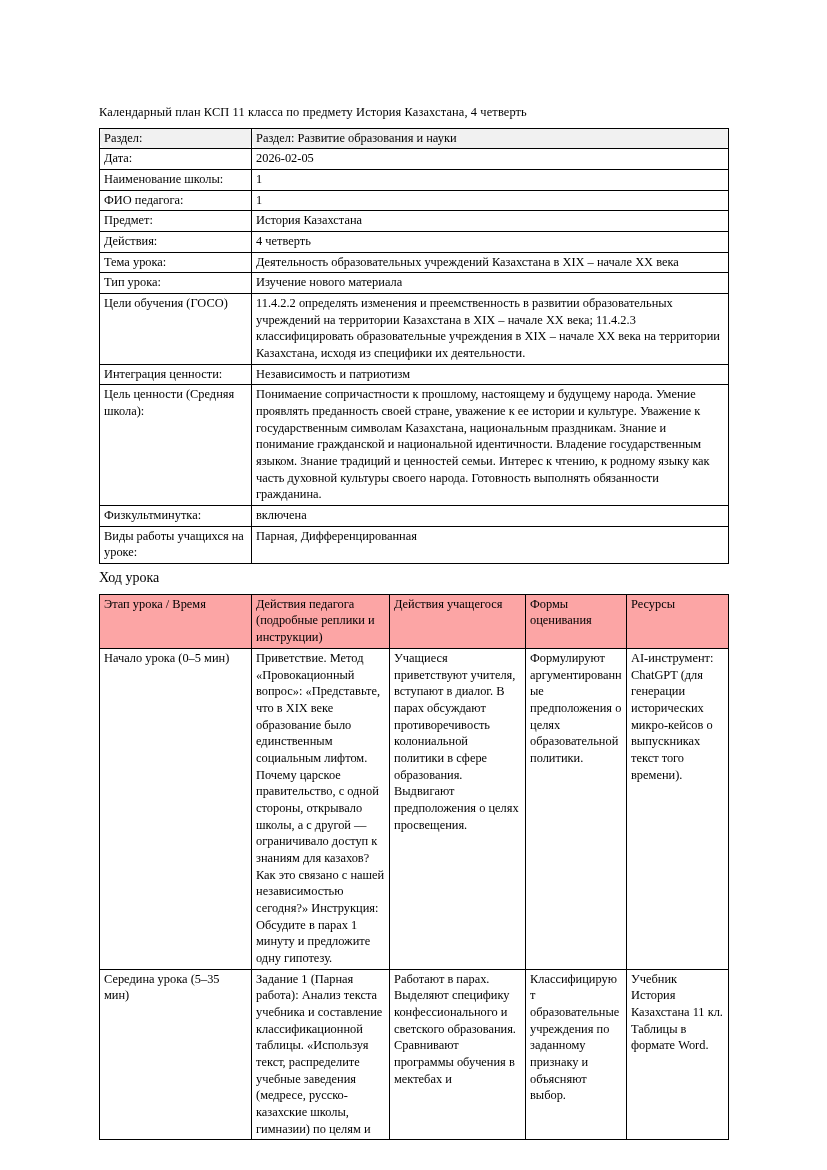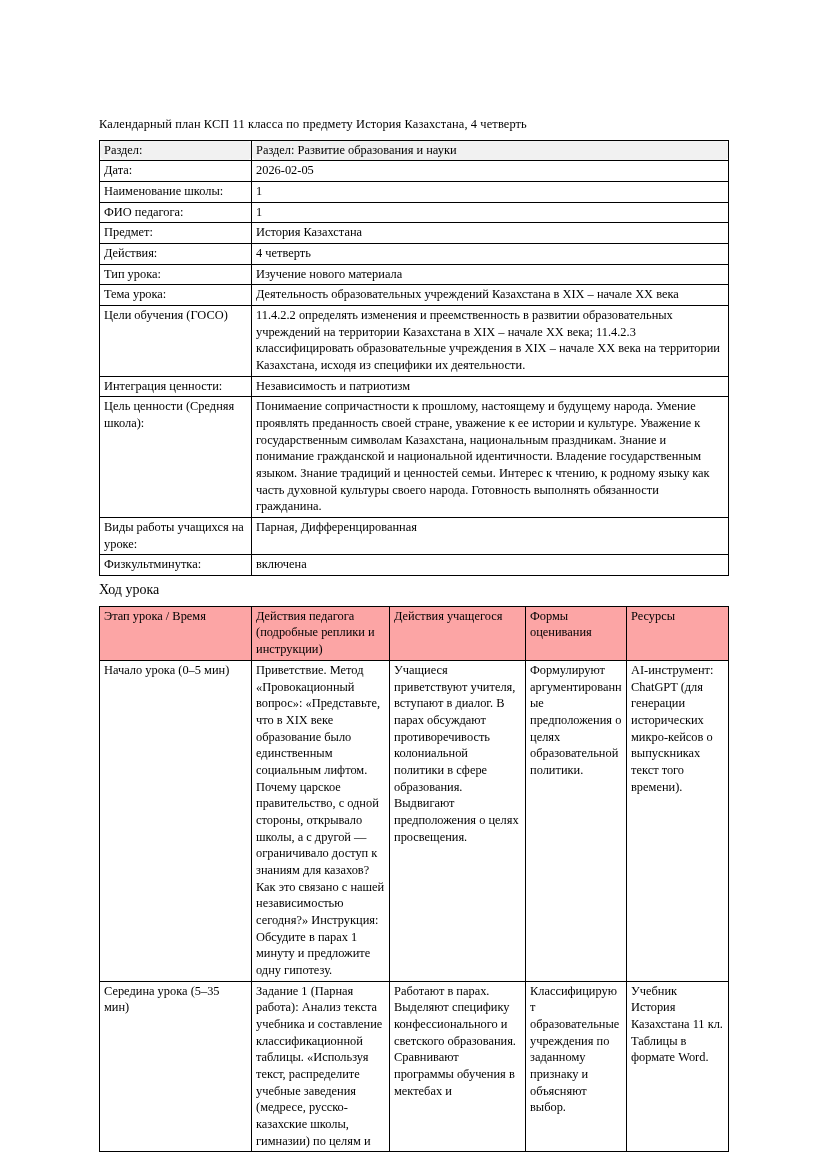--- a/index.html
+++ b/index.html
@@ -11,21 +11,21 @@
     width: 827px;
     height: 1170px;
     font-family: "Liberation Serif", "DejaVu Serif", serif;
     color: #000000;
     position: relative;
     overflow: hidden;
   }
   .page {
     position: absolute;
     left: 0;
-    top: 16px;
+    top: 4px;
     width: 827px;
     height: 826px;
     background: #ffffff;
   }
   .content {
     position: absolute;
     left: 99px;
     top: 100px;
     width: 629px;
   }
@@ -103,46 +103,46 @@
         </tr>
         <tr>
           <td>Предмет:</td>
           <td>История Казахстана</td>
         </tr>
         <tr>
           <td>Действия:</td>
           <td>4 четверть</td>
         </tr>
         <tr>
+          <td>Тема урока:</td>
+          <td>Деятельность образовательных учреждений Казахстана в XIX – начале XX века</td>
+        </tr>
+        <tr>
           <td>Тип урока:</td>
           <td>Изучение нового материала</td>
-        </tr>
-        <tr>
-          <td>Тема урока:</td>
-          <td>Деятельность образовательных учреждений Казахстана в XIX – начале XX века</td>
         </tr>
         <tr>
           <td>Цели обучения (ГОСО)</td>
           <td>11.4.2.2 определять изменения и преемственность в развитии образовательных учреждений на территории Казахстана в XIX – начале XX века; 11.4.2.3 классифицировать образовательные учреждения в XIX – начале XX века на территории Казахстана, исходя из специфики их деятельности.</td>
         </tr>
         <tr>
           <td>Интеграция ценности:</td>
           <td>Независимость и патриотизм</td>
         </tr>
         <tr>
           <td>Цель ценности (Средняя школа):</td>
           <td>Понимаение сопричастности к прошлому, настоящему и будущему народа. Умение проявлять преданность своей стране, уважение к ее истории и культуре. Уважение к государственным символам Казахстана, национальным праздникам. Знание и понимание гражданской и национальной идентичности. Владение государственным языком. Знание традиций и ценностей семьи. Интерес к чтению, к родному языку как часть духовной культуры своего народа. Готовность выполнять обязанности гражданина.</td>
         </tr>
         <tr>
+          <td>Физкультминутка:</td>
+          <td>включена</td>
+        </tr>
+        <tr>
           <td>Виды работы учащихся на уроке:</td>
           <td>Парная, Дифференцированная</td>
-        </tr>
-        <tr>
-          <td>Физкультминутка:</td>
-          <td>включена</td>
         </tr>
       </tbody>
     </table>
 
     <p class="section-label">Ход урока</p>
 
     <table class="doc-table" id="flow-table">
       <colgroup>
         <col class="f1">
         <col class="f2">

